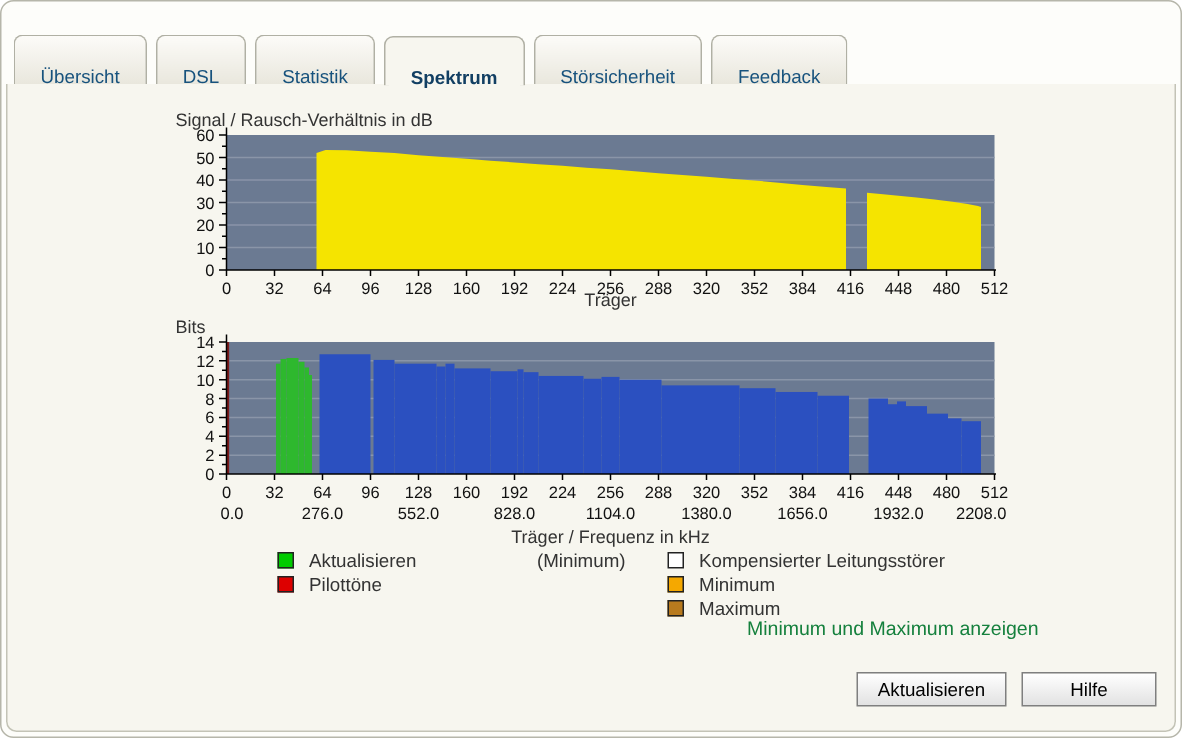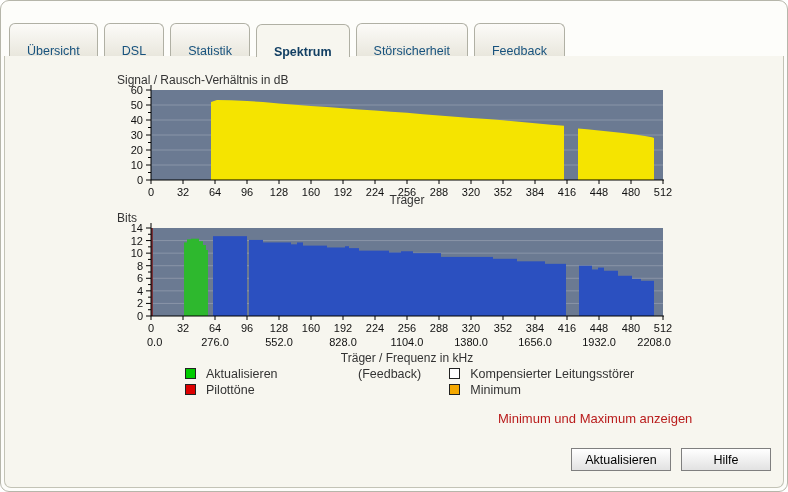--- a/index.html
+++ b/index.html
@@ -13,21 +13,21 @@
   .chart-wrap{position:absolute;left:102px;}
   .chart-wrap.snr{top:16px;text-align:center;}
   .chart-wrap.bits{top:154px;text-align:center;}
   svg text{font-family:"Liberation Sans",sans-serif;}
   .legend{position:absolute;left:180px;top:310px;display:flex;gap:28px;font-size:12.5px;color:#333;}
   .legend .col{display:flex;flex-direction:column;gap:1px;}
   .legend .row{display:flex;align-items:center;height:15px;}
   .legend .swatch{width:9px;height:9px;border:1px solid #222;margin-right:10px;flex:0 0 auto;}
   .legend .lbl{width:152px;}
   .legend .lbl2{width:auto;text-align:right;}
-  .minmax-link{position:absolute;left:493px;top:355px;font-size:13px;color:#b91c1c;text-decoration:none;cursor:pointer;}
+  .minmax-link{position:absolute;left:493px;top:355px;font-size:13px;color:#15803d;text-decoration:none;cursor:pointer;}
   .btnrow{position:absolute;right:12px;top:392px;display:flex;gap:10px;}
   .btn{min-width:100px;height:23px;border:1px solid #7f7f7f;background:linear-gradient(#ffffff,#e2e2e2);font-family:"Liberation Sans",sans-serif;font-size:12.5px;color:#000;cursor:pointer;}
   .btn.help{min-width:90px;}
 </style>
 </head>
 <body>
 
 <div class="screen">
   <div class="window">
     <div class="titlebar">DSL-Informationen</div>
@@ -216,36 +216,40 @@
             <text x="428" y="136" font-size="11" fill="#111" text-anchor="middle">1656.0</text>
             <text x="492" y="136" font-size="11" fill="#111" text-anchor="middle">1932.0</text>
             <text x="564" y="136" font-size="11" fill="#111" text-anchor="end">2208.0</text>
             <text x="300" y="152" font-size="12" fill="#333" text-anchor="middle">Träger / Frequenz in kHz</text>
           </svg></div>
       <div class="legend" id="legend">
           <div class="col">
             <div class="row">
               <span class="swatch" style="background: rgb(0, 204, 0);"></span>
               <span class="lbl">Aktualisieren</span>
-              <span>(Feedback)</span>
+              <span>(Minimum)</span>
             </div>
             <div class="row">
               <span class="swatch" style="background: rgb(221, 0, 0);"></span>
               <span class="lbl">Pilottöne</span>
               <span></span>
             </div>
           </div>
           <div class="col">
             <div class="row">
               <span class="swatch" style="background: rgb(255, 255, 255);"></span>
               <span class="lbl2">Kompensierter Leitungsstörer</span>
             </div>
             <div class="row">
               <span class="swatch" style="background: rgb(245, 168, 0);"></span>
               <span class="lbl2">Minimum</span>
+            </div>
+            <div class="row">
+              <span class="swatch" style="background: rgb(184, 122, 30);"></span>
+              <span class="lbl2">Maximum</span>
             </div>
           </div>
         </div>
       <a class="minmax-link">Minimum und Maximum anzeigen</a>
       <div class="btnrow">
         <button class="btn">Aktualisieren</button>
         <button class="btn help">Hilfe</button>
       </div>
     </div>
   </div>

